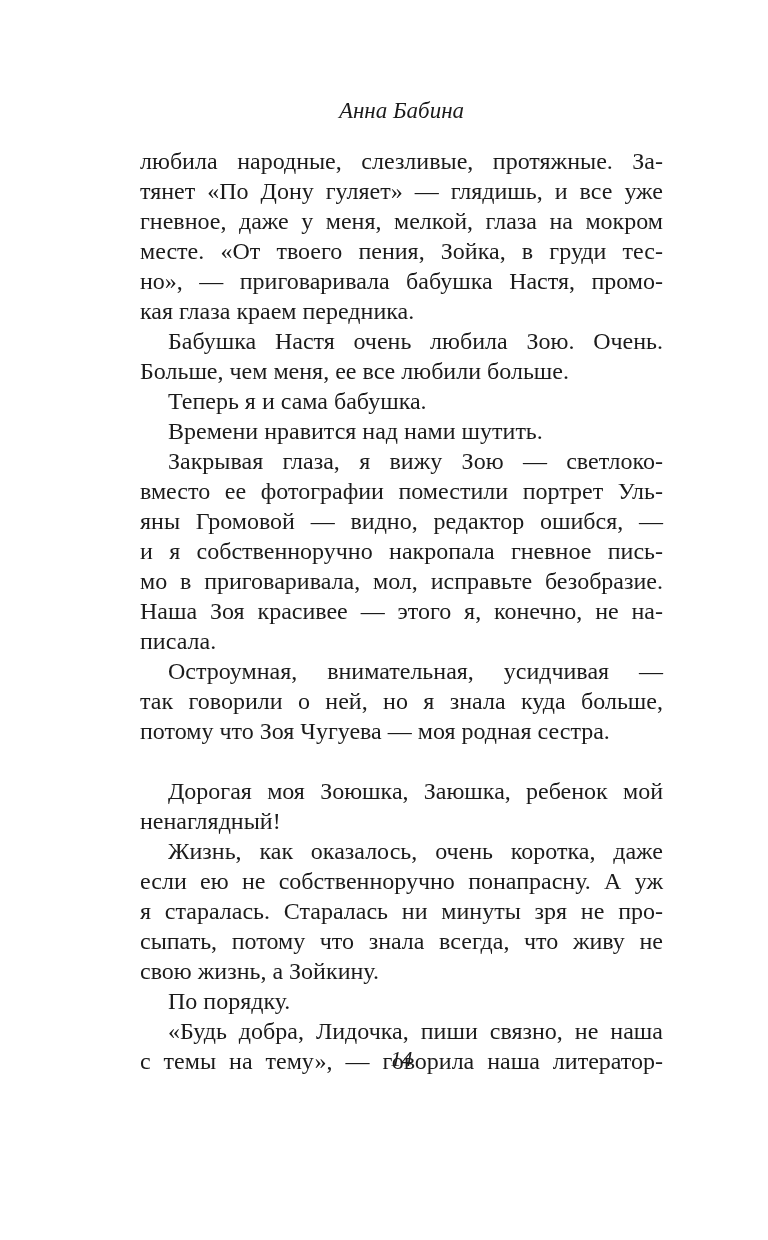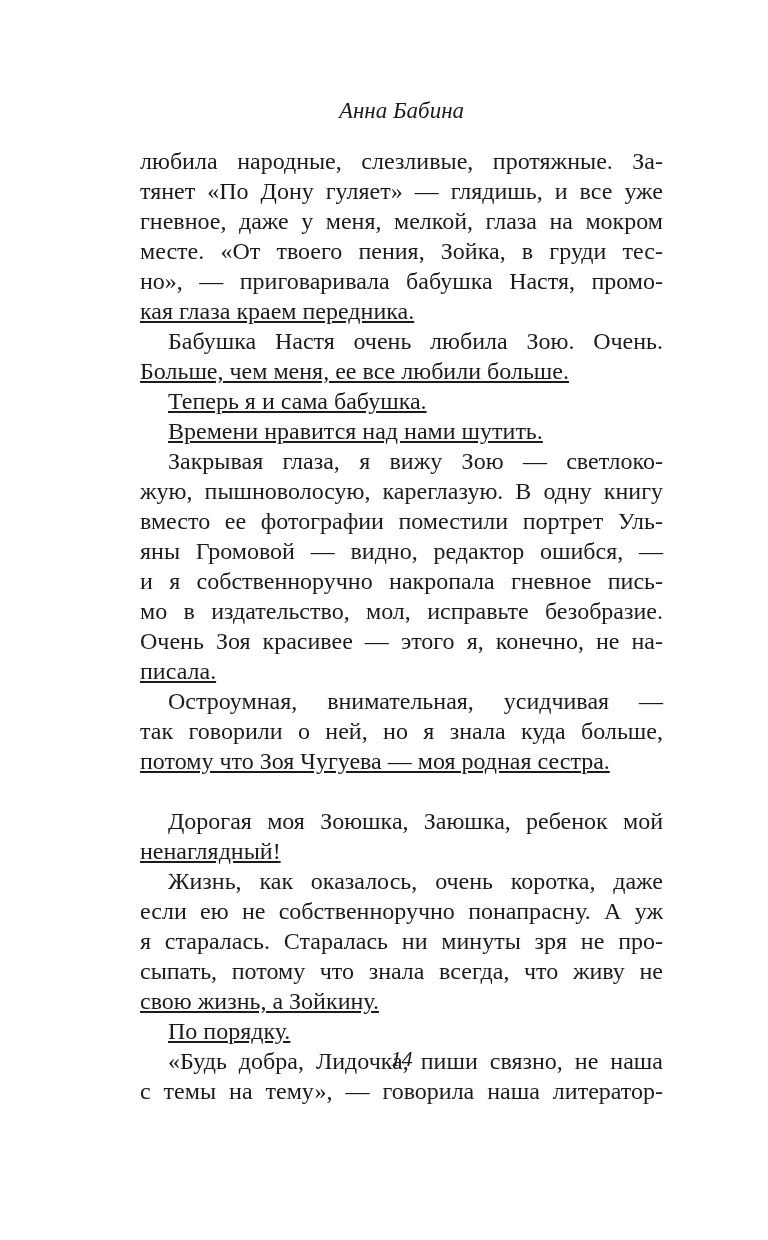--- a/index.html
+++ b/index.html
@@ -42,21 +42,20 @@
     text-align: justify;
     text-align-last: justify;
     white-space: normal;
     hyphens: none;
   }
   .line.indent {
     text-indent: 28px;
   }
   .line.last {
     text-align-last: left;
-    text-decoration: underline;
   }
   .spacer {
     height: 30px;
   }
   .folio {
     position: absolute;
     top: 1044px;
     left: 140px;
     width: 523px;
     text-align: center;
@@ -85,26 +84,25 @@
         <div class="line last">Больше, чем меня, ее все любили больше.</div>
       </div>
       <div class="paragraph">
         <div class="line indent last">Теперь я и сама бабушка.</div>
       </div>
       <div class="paragraph">
         <div class="line indent last">Времени нравится над нами шутить.</div>
       </div>
       <div class="paragraph">
         <div class="line indent">Закрывая глаза, я вижу Зою — светлоко-</div>
-        <div class="line">жую, пышноволосую, кареглазую. В одну книгу</div>
         <div class="line">вместо ее фотографии поместили портрет Уль-</div>
         <div class="line">яны Громовой — видно, редактор ошибся, —</div>
         <div class="line">и я собственноручно накропала гневное пись-</div>
-        <div class="line">мо в издательство, мол, исправьте безобразие.</div>
-        <div class="line">Очень Зоя красивее — этого я, конечно, не на-</div>
+        <div class="line">мо в приговаривала, мол, исправьте безобразие.</div>
+        <div class="line">Наша Зоя красивее — этого я, конечно, не на-</div>
         <div class="line last">писала.</div>
       </div>
       <div class="paragraph">
         <div class="line indent">Остроумная, внимательная, усидчивая —</div>
         <div class="line">так говорили о ней, но я знала куда больше,</div>
         <div class="line last">потому что Зоя Чугуева — моя родная сестра.</div>
       </div>
       <div class="spacer"></div>
       <div class="paragraph">
         <div class="line indent">Дорогая моя Зоюшка, Заюшка, ребенок мой</div>

